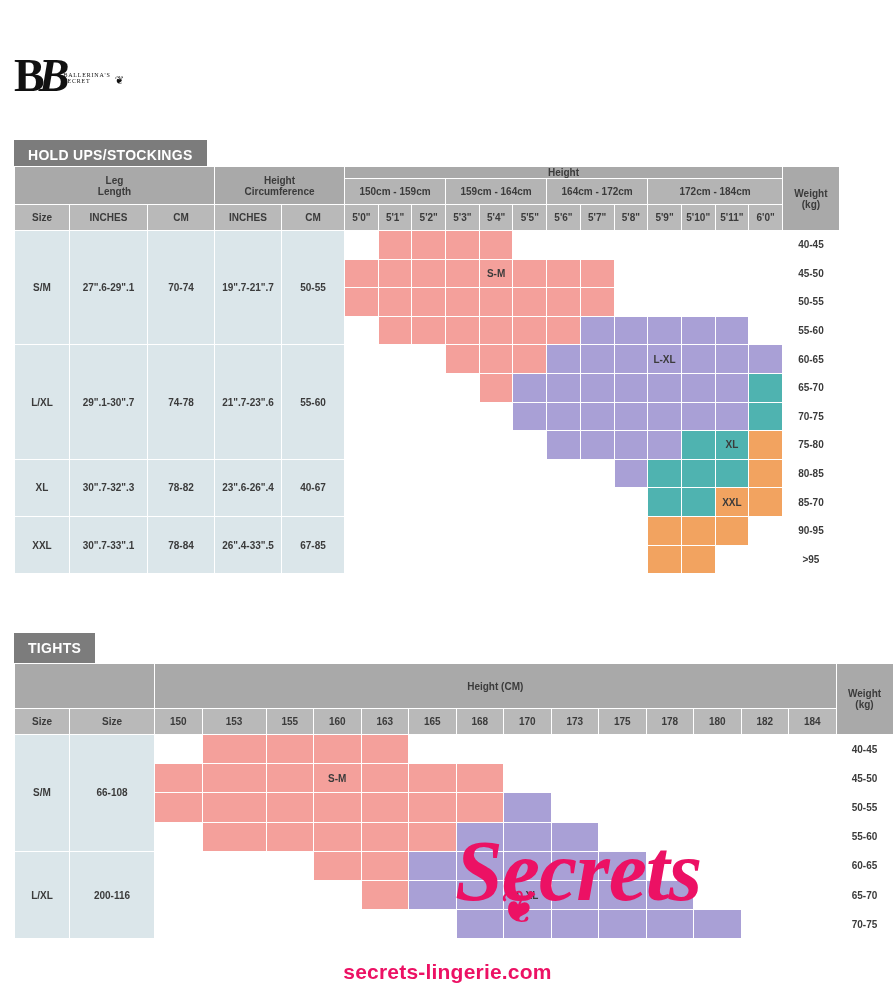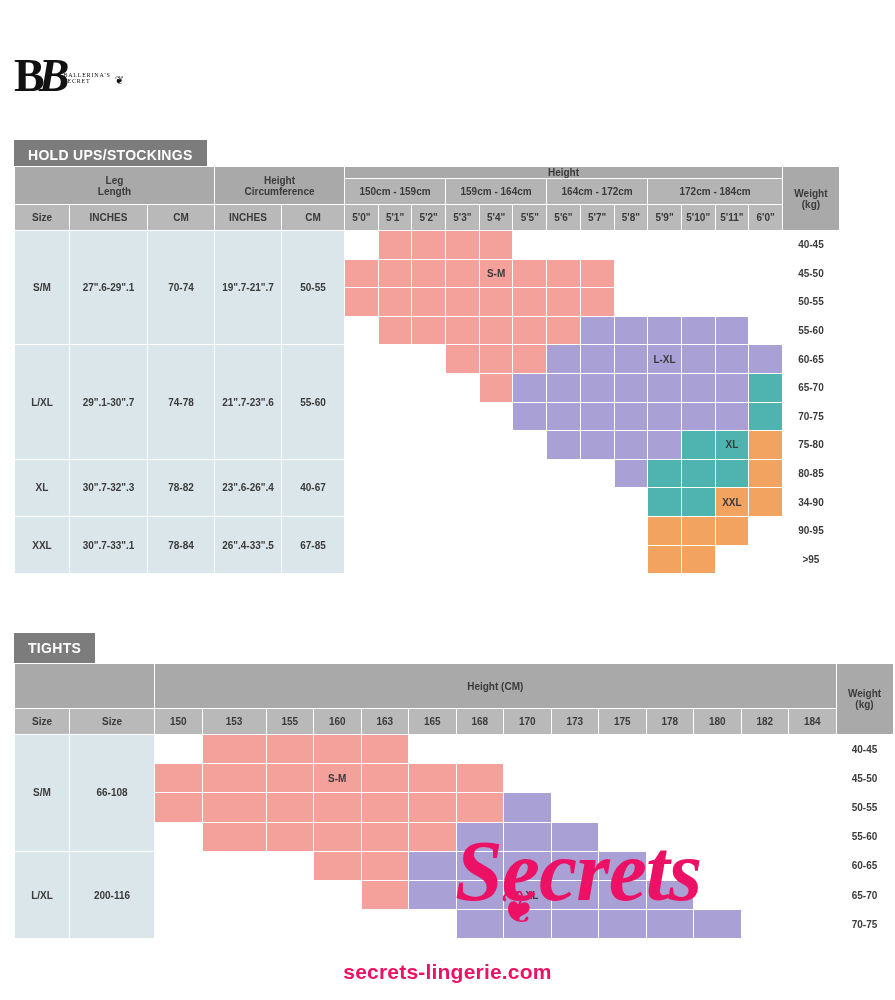--- a/index.html
+++ b/index.html
@@ -304,21 +304,21 @@
           <td class="empty" style="height: 28.6px;"></td>
           <td class="empty" style="height: 28.6px;"></td>
           <td class="empty" style="height: 28.6px;"></td>
           <td class="empty" style="height: 28.6px;"></td>
           <td class="empty" style="height: 28.6px;"></td>
           <td class="empty" style="height: 28.6px;"></td>
           <td class="teal" style="height: 28.6px;"></td>
           <td class="teal" style="height: 28.6px;"></td>
           <td class="orange zonelabel" style="height: 28.6px;">XXL</td>
           <td class="orange" style="height: 28.6px;"></td>
-          <td class="wt">34-90</td>
+          <td class="wt">85-70</td>
         </tr>
         <tr>
           <td class="lbl" rowspan="2">XXL</td>
           <td class="lbl" rowspan="2">30".7-33".1</td>
           <td class="lbl" rowspan="2">78-84</td>
           <td class="lbl" rowspan="2">26".4-33".5</td>
           <td class="lbl" rowspan="2">67-85</td>
           <td class="empty" style="height: 28.6px;"></td>
           <td class="empty" style="height: 28.6px;"></td>
           <td class="empty" style="height: 28.6px;"></td>

